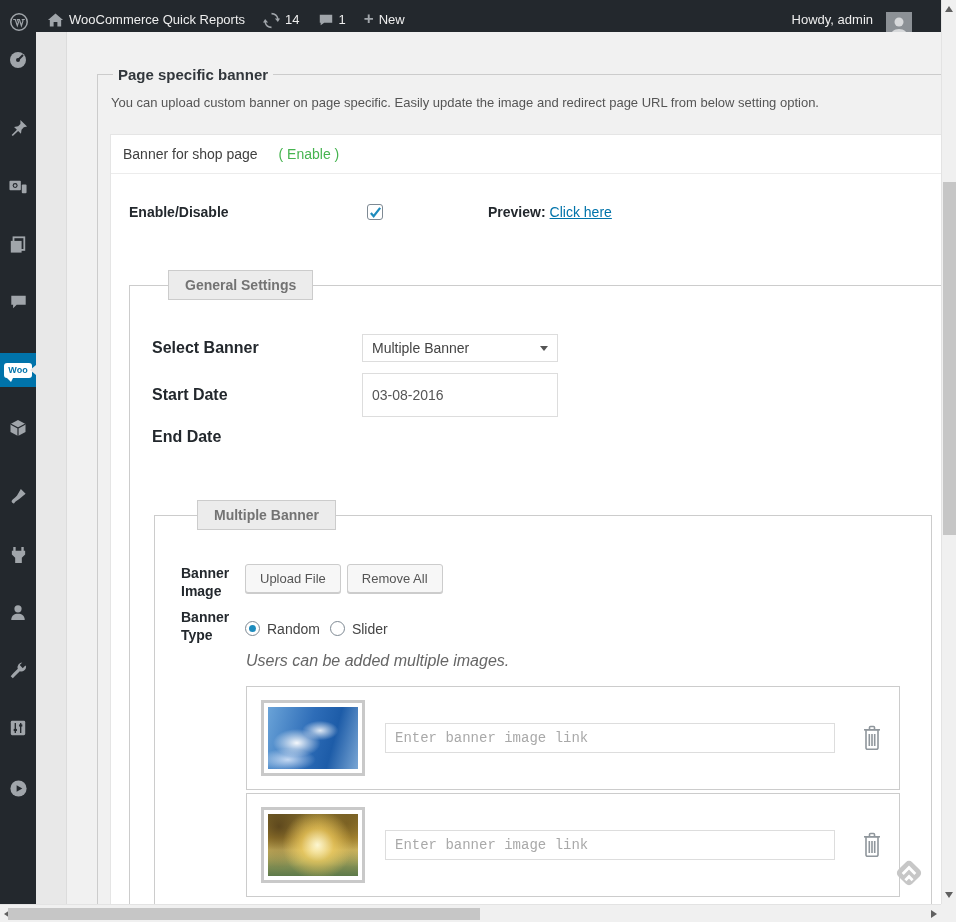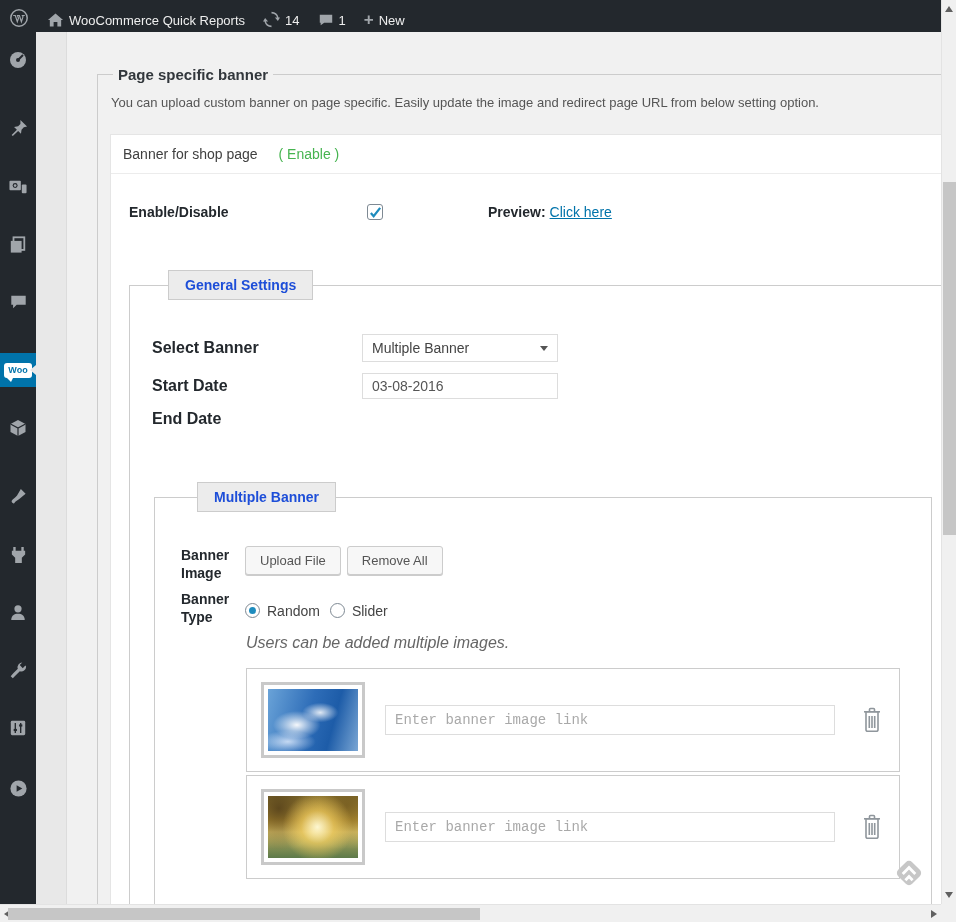--- a/index.html
+++ b/index.html
@@ -5,21 +5,21 @@
   * { margin:0; padding:0; box-sizing:border-box; }
   html,body { width:956px; height:922px; overflow:hidden; }
   body { font-family:"Liberation Sans", sans-serif; background:#f1f1f1; }
   .screen { position:relative; width:956px; height:922px; overflow:hidden; background:#f1f1f1; }
 
   
   .adminbar { position:absolute; left:0; top:0; width:941px; height:32px; background:#23282d;
               display:flex; align-items:center; justify-content:space-between; color:#eee; font-size:13px; }
   .ab-left { display:flex; align-items:center; height:32px; }
   .ab-right { display:flex; align-items:center; height:32px; margin-right:29px; }
-  .ab-item { display:flex; align-items:flex-end; gap:5px; padding:4px 9px; height:32px; cursor:pointer; }
+  .ab-item { display:flex; align-items:flex-start; gap:5px; padding:12px 9px; height:32px; cursor:pointer; }
   .ab-item svg { display:block; }
   .ab-num { color:#eee; }
   .avatar { width:26px; height:26px; background:#9a9fa4; margin-left:8px; display:block; overflow:hidden; }
   .plus { font-size:17px; color:#a0a5aa; font-weight:bold; line-height:1; margin-top:-2px; }
 
   
   .sidebar { position:absolute; left:0; top:32px; width:36px; height:872px; background:#23282d;
              display:flex; flex-direction:column; align-items:flex-start;gap:24px; }
   .menu-item { width:36px; height:34px; display:flex; align-items:center; justify-content:center; cursor:pointer; }
   .menu-item svg { display:block; }
@@ -50,28 +50,28 @@
   .lbl-strong { font-weight:bold; font-size:14px; color:#23282d; }
   .w238 { width:238px; }
   .checkbox { width:16px; height:16px; border:1px solid #7e8993; border-radius:3px; background:#fff;
               position:relative; cursor:pointer; flex:none; }
   .checkbox svg { position:absolute; left:1px; top:1px; }
   .preview-wrap { margin-left:105px; font-size:14px; color:#23282d; }
   .preview-wrap a { color:#0073aa; text-decoration:underline; margin-left:4px; cursor:pointer; }
 
   fieldset.gs { margin-top:50px; border:1px solid #ccc; width:1040px; min-height:640px; padding:34px 0 0 22px; }
   legend.chip { background:#ececec; border:1px solid #ccc; padding:6px 16px; font-size:14px; font-weight:bold;
-                color:#1d4ed8; margin-left:16px; }
+                color:#737373; margin-left:16px; }
   .field-row { display:flex; align-items:center; margin-bottom:11px; }
   .field-label { width:210px; font-weight:bold; font-size:16px; color:#23282d; }
   .select-box { width:196px; height:28px; border:1px solid #ddd; background:#fff; display:flex; align-items:center;
                 justify-content:space-between; padding:0 9px; font-size:14px; color:#444; cursor:pointer; }
   .select-arrow { width:0; height:0; border-left:4px solid transparent; border-right:4px solid transparent;
                   border-top:5px solid #555; }
-  .txt-input { width:196px; height:26px; border:1px solid #ddd; padding:0 9px; font-size:14px; color:#555;
+  .txt-input { width:196px; height:44px; border:1px solid #ddd; padding:0 9px; font-size:14px; color:#555;
                font-family:"Liberation Sans", sans-serif; background:#fff; }
   .txt-input::placeholder { color:#a9a9a9; opacity:1; }
 
   fieldset.mb { margin:54px 0 0 2px; border:1px solid #ccc; width:778px; padding:34px 0 32px 26px; }
   .mb-row { display:flex; margin-bottom:8px; }
   .mb-label { width:64px; font-weight:bold; font-size:14px; line-height:18px; color:#23282d; flex:none; }
   .radio-group { display:flex; align-items:center; margin-top:5px; font-size:14px; color:#444; }
   .radio { width:15px; height:15px; border:1px solid #7e8993; border-radius:50%; background:#fff; position:relative;
            cursor:pointer; flex:none; }
   .radio.checked:after { content:""; position:absolute; left:3px; top:3px; width:7px; height:7px; border-radius:50%;
@@ -145,20 +145,32 @@
         <svg width="16" height="16" viewBox="0 0 18 18">
             <path d="M2 3h14v9H7l-4 3v-3H2z" fill="#a0a5aa"></path>
           </svg>
         <span class="ab-num">1</span>
       </span>
       <span class="ab-item">
         <span class="plus">+</span>
         <span>New</span>
       </span>
     </div>
+    <div class="ab-right">
+      <span class="ab-item" style="padding-right:0;">
+        <span>Howdy, admin</span>
+        <span class="avatar">
+          <svg width="26" height="26" viewBox="0 0 26 26">
+              <rect width="26" height="26" fill="#8c9196"></rect>
+              <circle cx="13" cy="10" r="4.5" fill="#d7d9db"></circle>
+              <path d="M4 26c0-6 4-9 9-9s9 3 9 9z" fill="#d7d9db"></path>
+            </svg>
+        </span>
+      </span>
+    </div>
   </header>
 
   <nav class="sidebar">
     <div class="menu-item mt1">
       <svg width="20" height="20" viewBox="0 0 20 20">
           <circle cx="10" cy="10" r="8" fill="#a0a5aa"></circle>
           <circle cx="10" cy="10" r="2" fill="#23282d"></circle>
           <path d="M10 10L15 5" stroke="#23282d" stroke-width="2"></path>
         </svg>
     </div>

